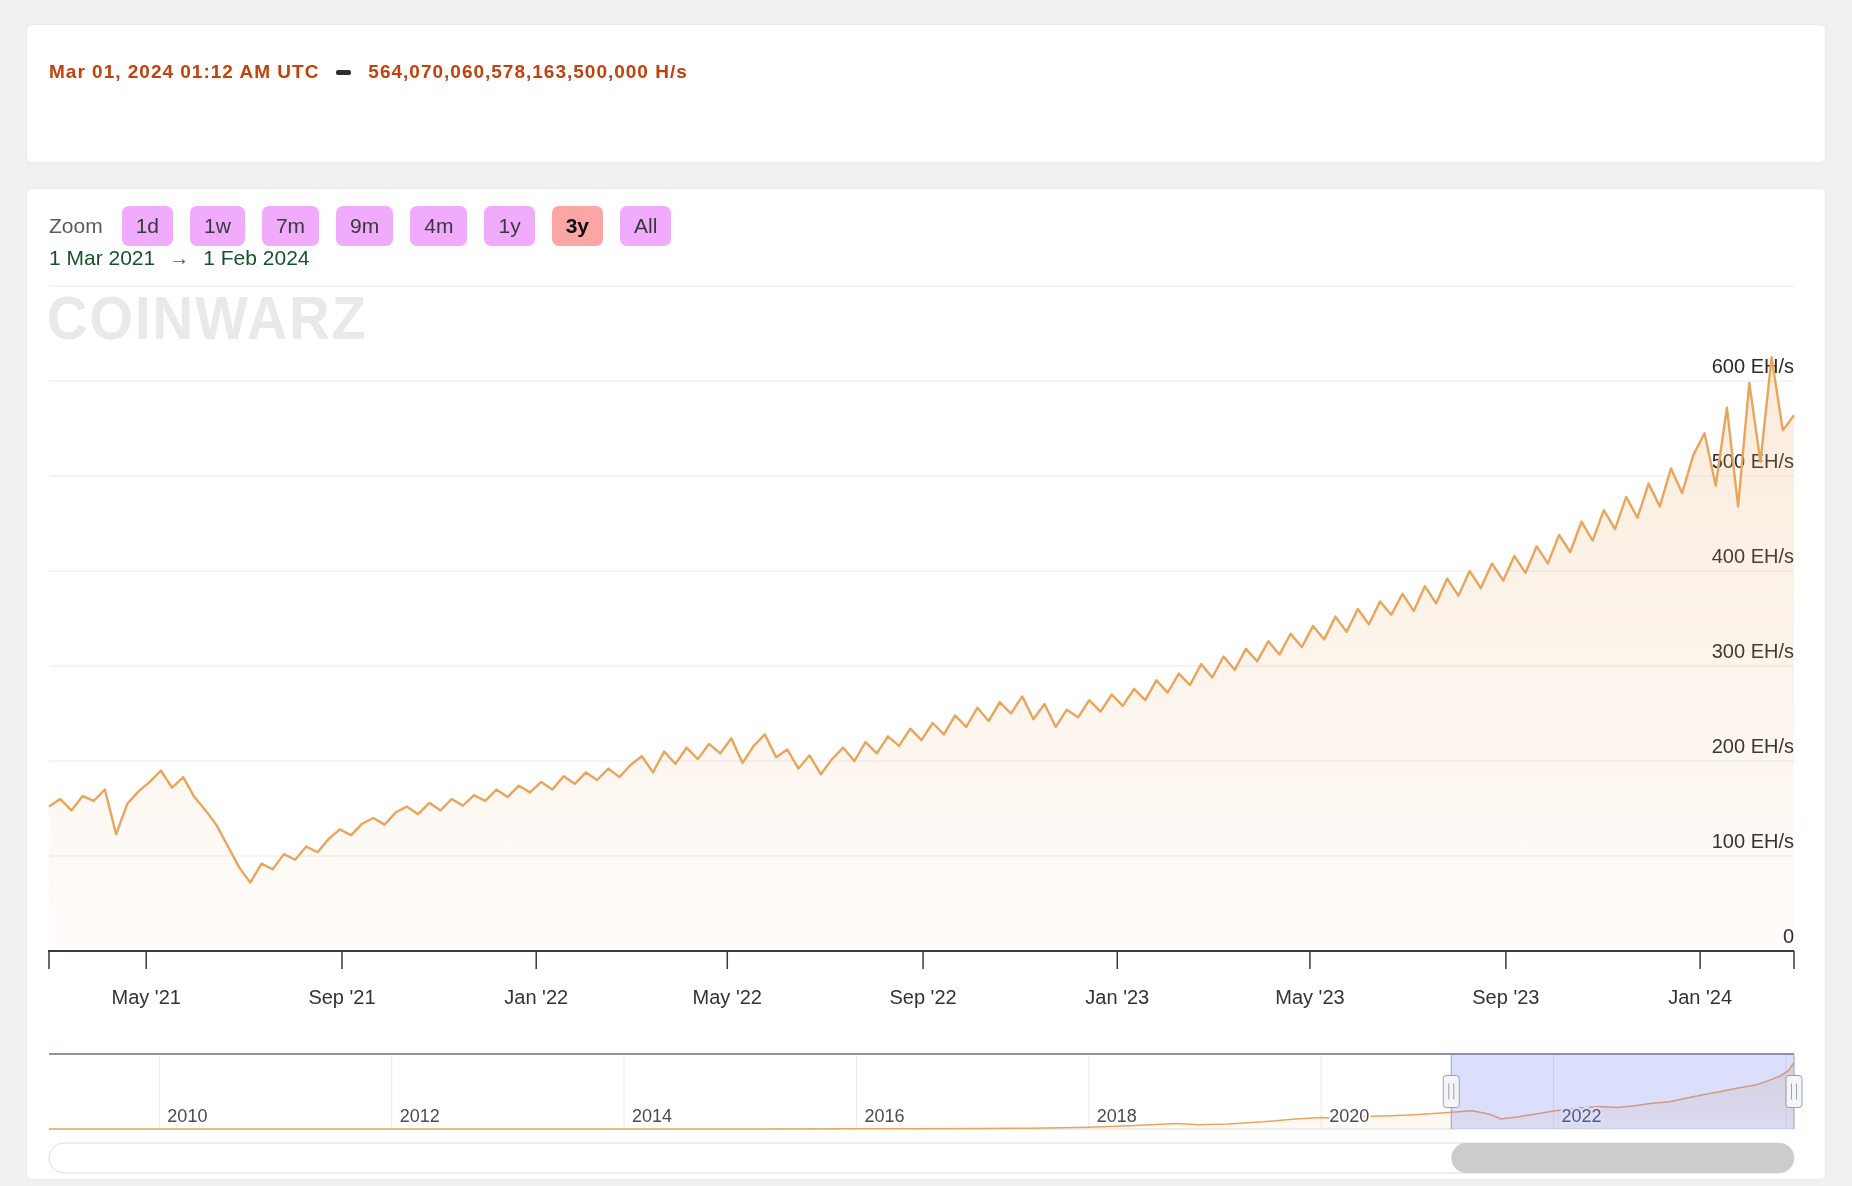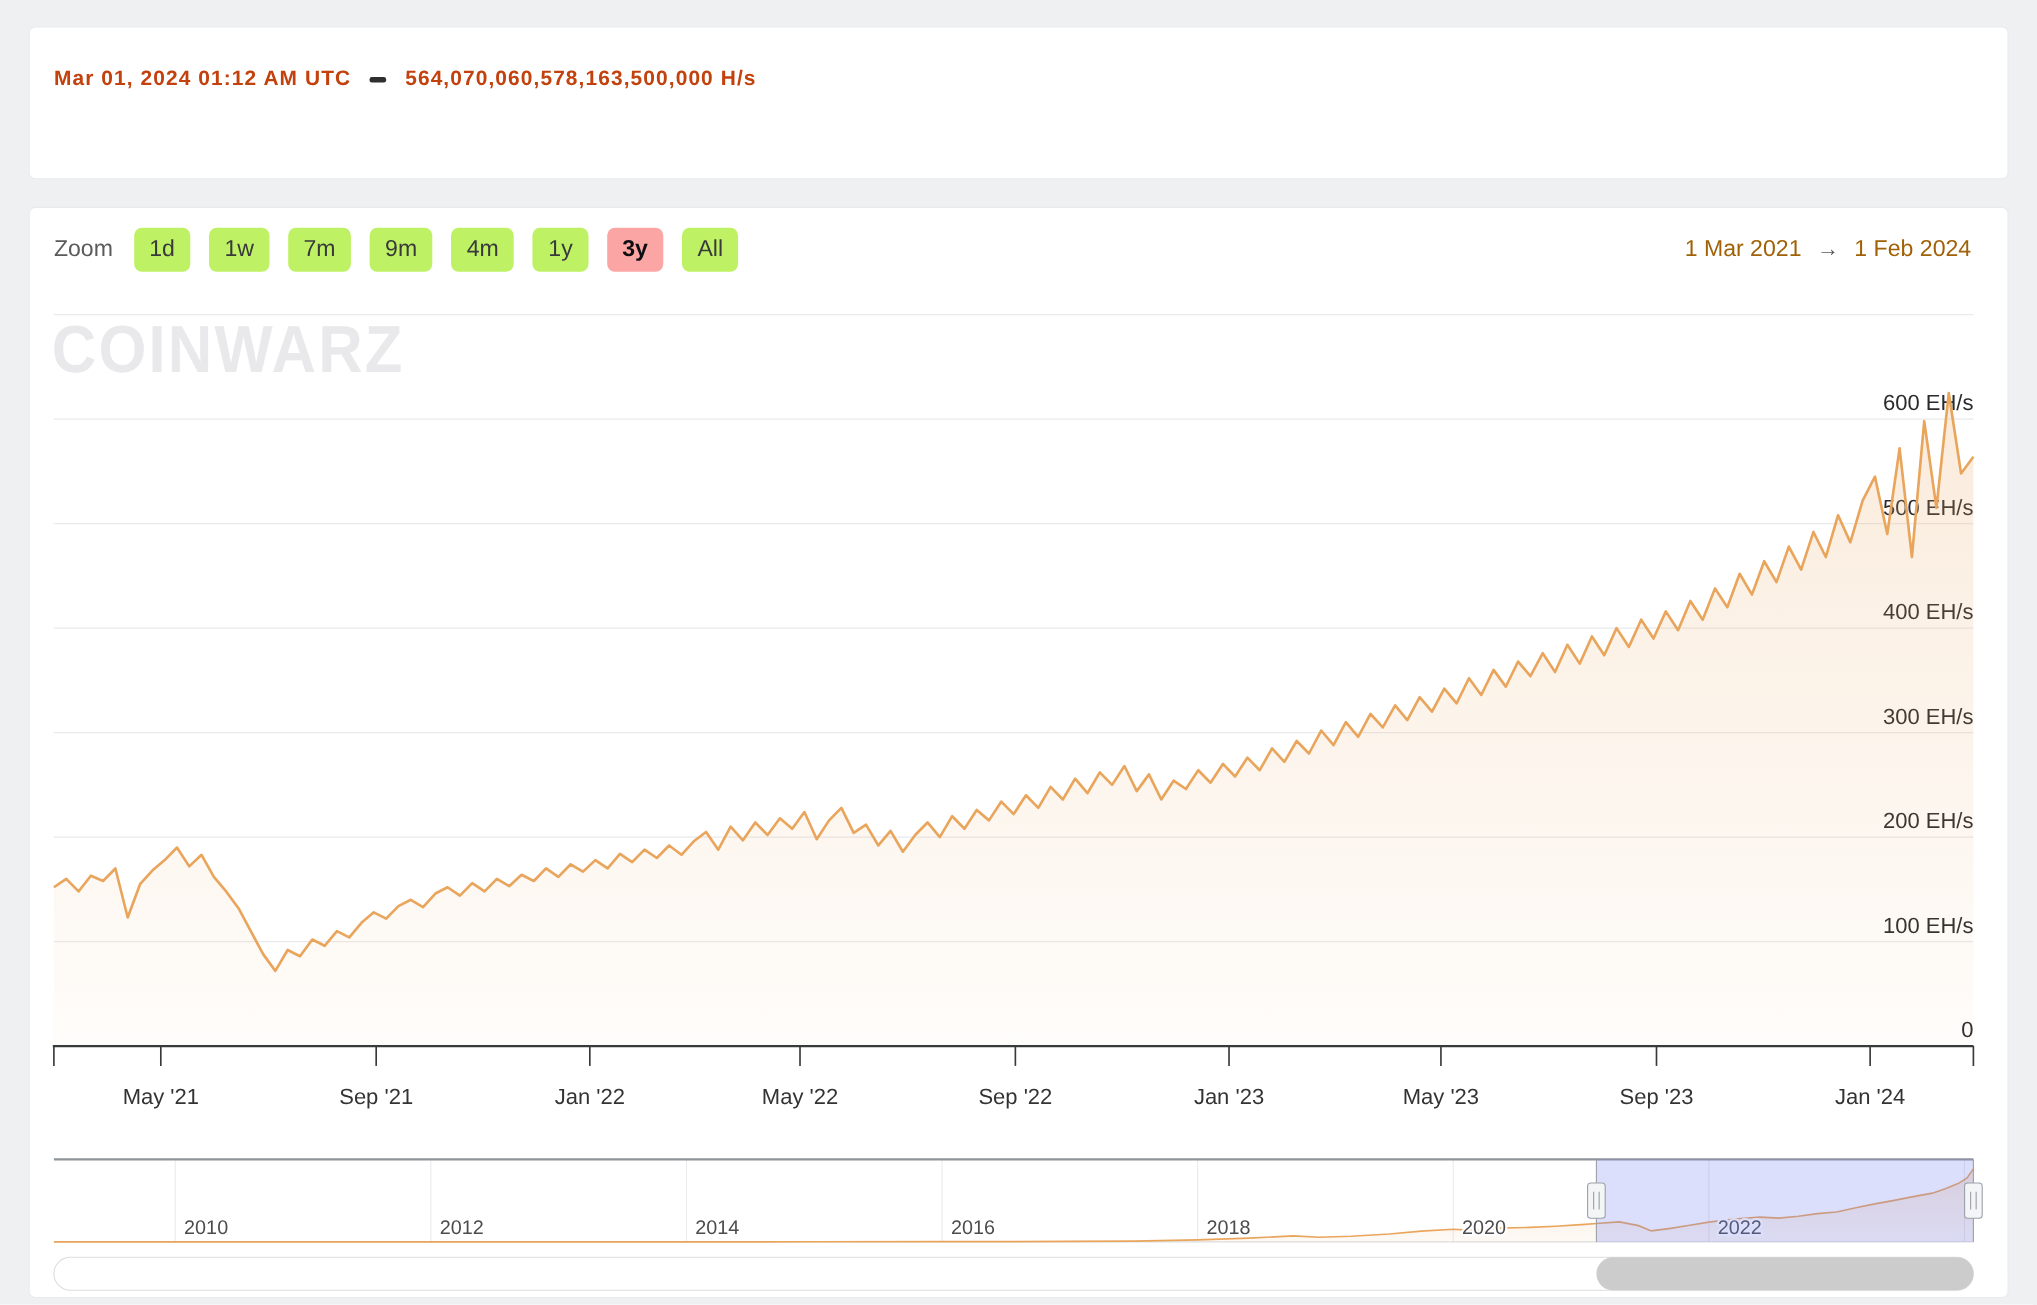--- a/index.html
+++ b/index.html
@@ -6,27 +6,27 @@
   body{
     width:1852px;height:1186px;background:#eff0f2;overflow:hidden;
     font-family:"Liberation Sans","DejaVu Sans",sans-serif;position:relative;
   }
   .card{position:absolute;background:#fff;border:1px solid #e9eaec;border-radius:6px;box-sizing:border-box;}
   #header-card{left:26px;top:24px;width:1800px;height:139px;padding:22px 0 0 22px;}
   #page-title{font-size:37px;font-weight:700;color:#1d1d1f;letter-spacing:.3px;}
   #page-subtitle{margin-top:14px;font-size:19px;font-weight:700;color:#c2410c;letter-spacing:1px;display:flex;align-items:center;}
   .dash-sep{display:inline-block;width:15px;height:5px;background:#2f2f2f;border-radius:2px;margin:0 17px;}
   #chart-card{left:26px;top:188px;width:1800px;height:992px;overflow:hidden;}
-  #toolbar{position:absolute;left:22px;right:33px;top:17px;height:42px;display:flex;justify-content:space-between;align-items:center;z-index:3;}
+  #toolbar{position:absolute;left:22px;right:33px;top:17px;height:42px;display:flex;justify-content:space-between;align-items:flex-start;z-index:3;flex-direction:column;}
   #toolbar-left{display:flex;align-items:center;gap:17px;}
   #zoom-label{font-size:21px;color:#5a5a5a;margin-right:2px;}
-  .zbtn{font-family:inherit;font-size:21px;color:#39393b;background:#bef264;border:none;border-radius:7px;padding:8px 14px;cursor:pointer;}
+  .zbtn{font-family:inherit;font-size:21px;color:#39393b;background:#f0abfc;border:none;border-radius:7px;padding:8px 14px;cursor:pointer;}
   .zbtn.sel{background:#fca5a5;color:#0e0e10;font-weight:700;}
   #range-group{display:flex;align-items:center;font-size:21px;}
-  .range-date{color:#a16207;cursor:pointer;}
+  .range-date{color:#14532d;cursor:pointer;}
   #range-arrow{color:#555;margin:0 14px;font-size:20px;}
   #watermark{position:absolute;left:20px;top:96px;z-index:0;font-size:56px;font-weight:800;
     letter-spacing:2px;color:#e9e9eb;transform:scaleY(1.08);user-select:none;}
   #chart-svg{position:absolute;left:0;top:0;z-index:1;}
   .gridline{stroke:#e9eaec;stroke-width:1;}
   .ylab{font-size:20px;fill:#2b2b2e;text-anchor:end;}
   .xlab{font-size:20px;fill:#333;text-anchor:middle;}
   .navyr{font-size:18px;fill:#4c4c4e;stroke:#ffffff;stroke-width:4px;paint-order:stroke;}
 </style>
 </head>

